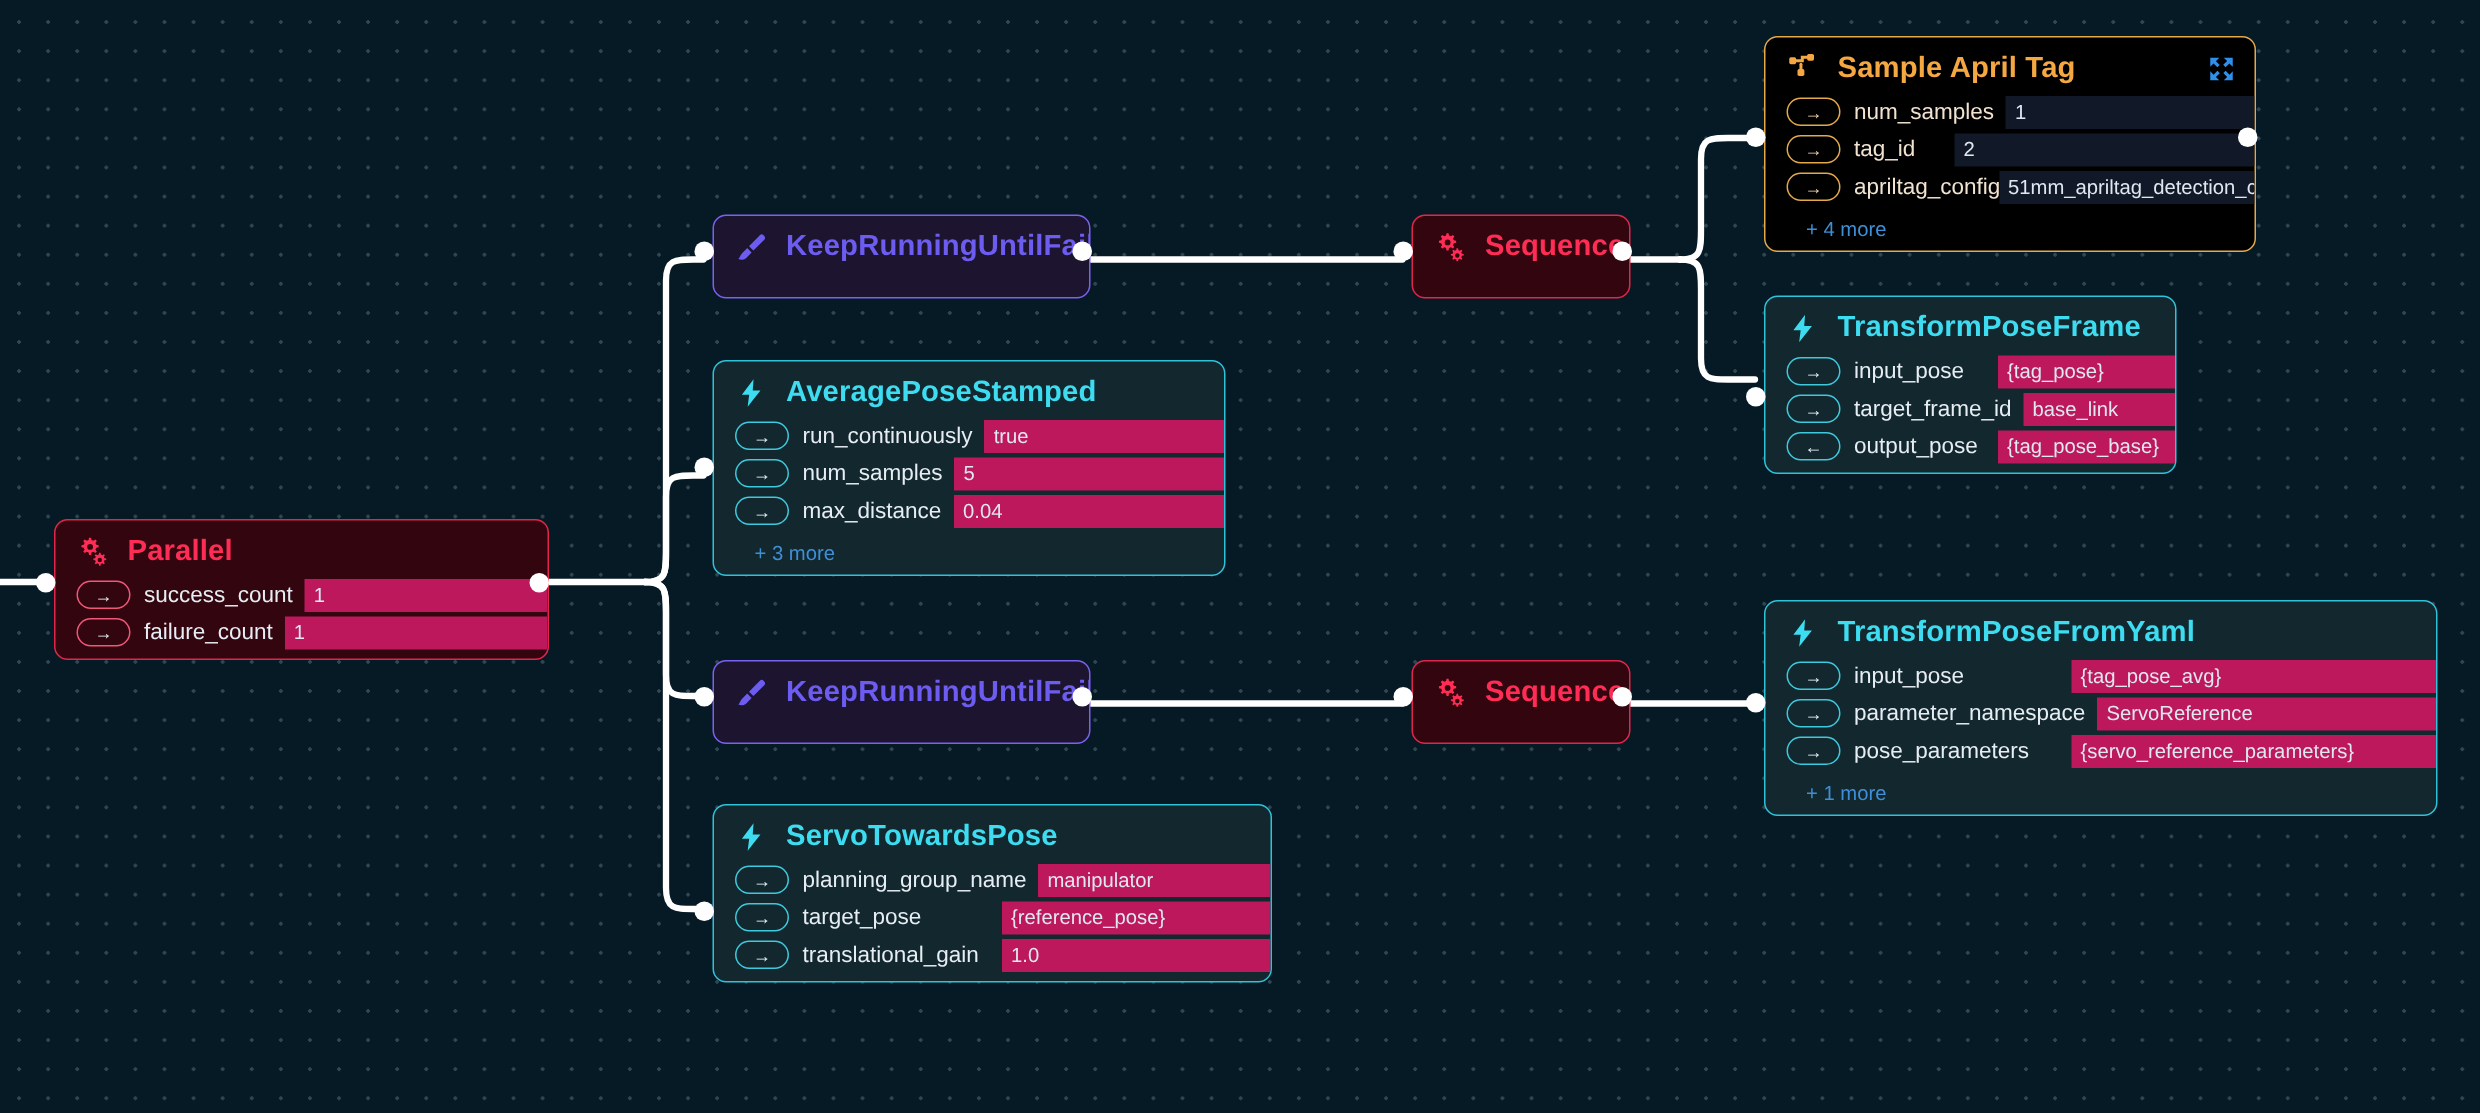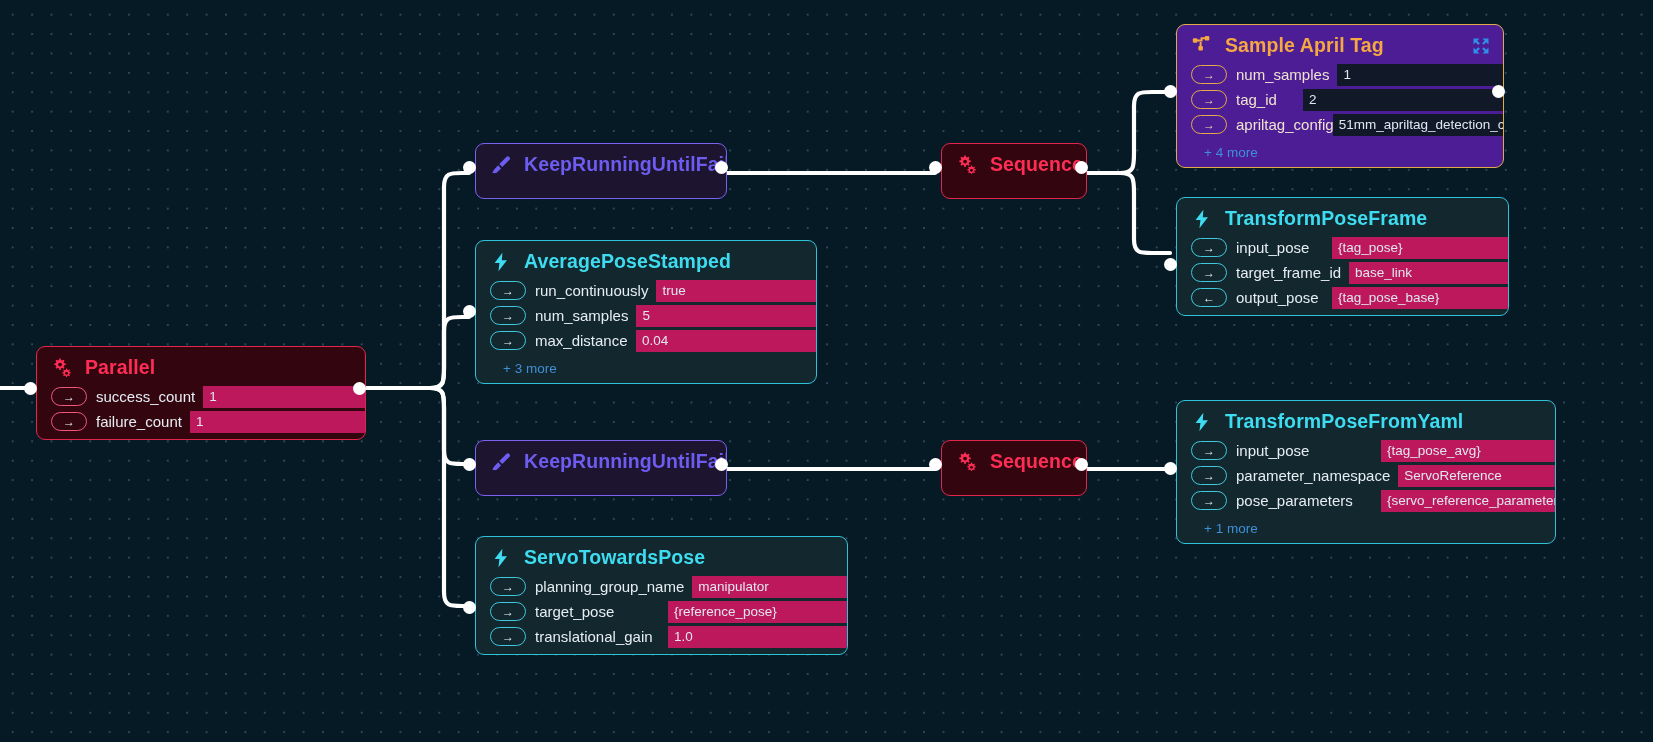--- a/index.html
+++ b/index.html
@@ -77,21 +77,21 @@
   .t-action .node-title{color:#3ddcf0;}
   .t-action .pill{border-color:#3fc9dd;}
   
   .t-control{background:#33060f;border-color:#e0274b;}
   .t-control .node-title{color:#ff2d55;}
   .t-control .pill{border-color:#f0577a;}
   
   .t-decorator{background:#1d152f;border-color:#7b61f0;}
   .t-decorator .node-title{color:#6d5cf0;}
   
-  .t-subtree{background:#4c1d95;border-color:#e3a94a;}
+  .t-subtree{background:#000000;border-color:#e3a94a;}
   .t-subtree .node-title{color:#f5a742;}
   .t-subtree .pill{border-color:#e3a94a;color:#f3d7ab;}
   .t-subtree .pname{color:#f1e3cf;}
   .t-subtree .pval{background:#111827;}
   .t-subtree .more{color:#3e8fd6;}
 
   .port{
     position:absolute;width:13px;height:13px;border-radius:50%;
     background:#ffffff;
   }
@@ -276,21 +276,21 @@
           <span class="pval">2</span>
         </div>
         <div class="row">
           <span class="pill">→</span>
           <span class="pname" style="min-width:59px">apriltag_config</span>
           <span class="pval">51mm_apriltag_detection_con</span>
         </div>
       </div>
       <div class="more">+ 4 more</div>
     </div>
-    <div class="node t-action" style="left: 1176px; top: 197px; width: 333px;">
+    <div class="node t-action" style="left: 1176px; top: 197px; width: 275px;">
       <div class="node-head">
         <svg class="ico" viewBox="0 0 24 24" fill="#3ddcf0">
           <path d="M13.5 2 L5 13.2 h5.3 L9.2 22 L18.5 10.1 h-5.6 Z"></path>
         </svg>
         <div class="node-title">TransformPoseFrame</div>
       </div>
       <div class="rows">
         <div class="row">
           <span class="pill">→</span>
           <span class="pname" style="min-width:88px">input_pose</span>
@@ -301,21 +301,21 @@
           <span class="pname" style="min-width:88px">target_frame_id</span>
           <span class="pval">base_link</span>
         </div>
         <div class="row">
           <span class="pill">←</span>
           <span class="pname" style="min-width:88px">output_pose</span>
           <span class="pval">{tag_pose_base}</span>
         </div>
       </div>
     </div>
-    <div class="node t-action" style="left: 1176px; top: 400px; width: 380px;">
+    <div class="node t-action" style="left: 1176px; top: 400px; width: 449px;">
       <div class="node-head">
         <svg class="ico" viewBox="0 0 24 24" fill="#3ddcf0">
           <path d="M13.5 2 L5 13.2 h5.3 L9.2 22 L18.5 10.1 h-5.6 Z"></path>
         </svg>
         <div class="node-title">TransformPoseFromYaml</div>
       </div>
       <div class="rows">
         <div class="row">
           <span class="pill">→</span>
           <span class="pname" style="min-width:137px">input_pose</span>

